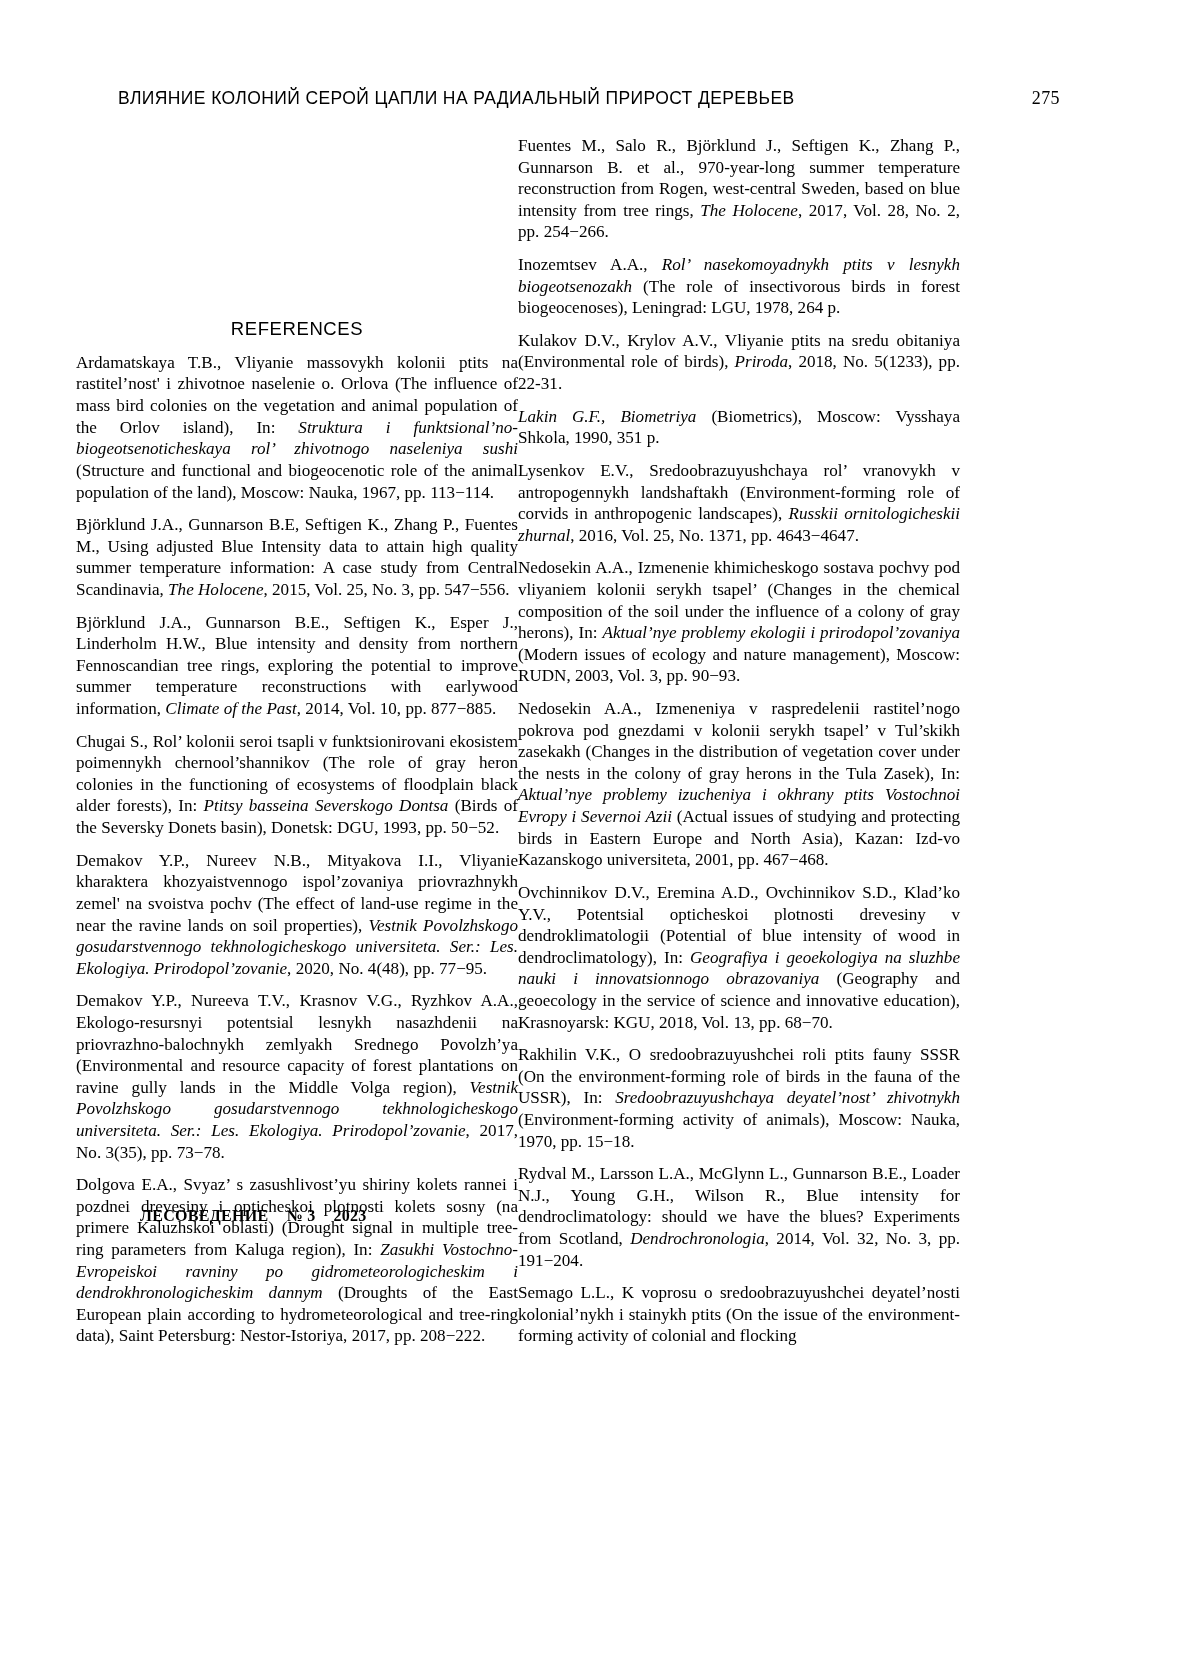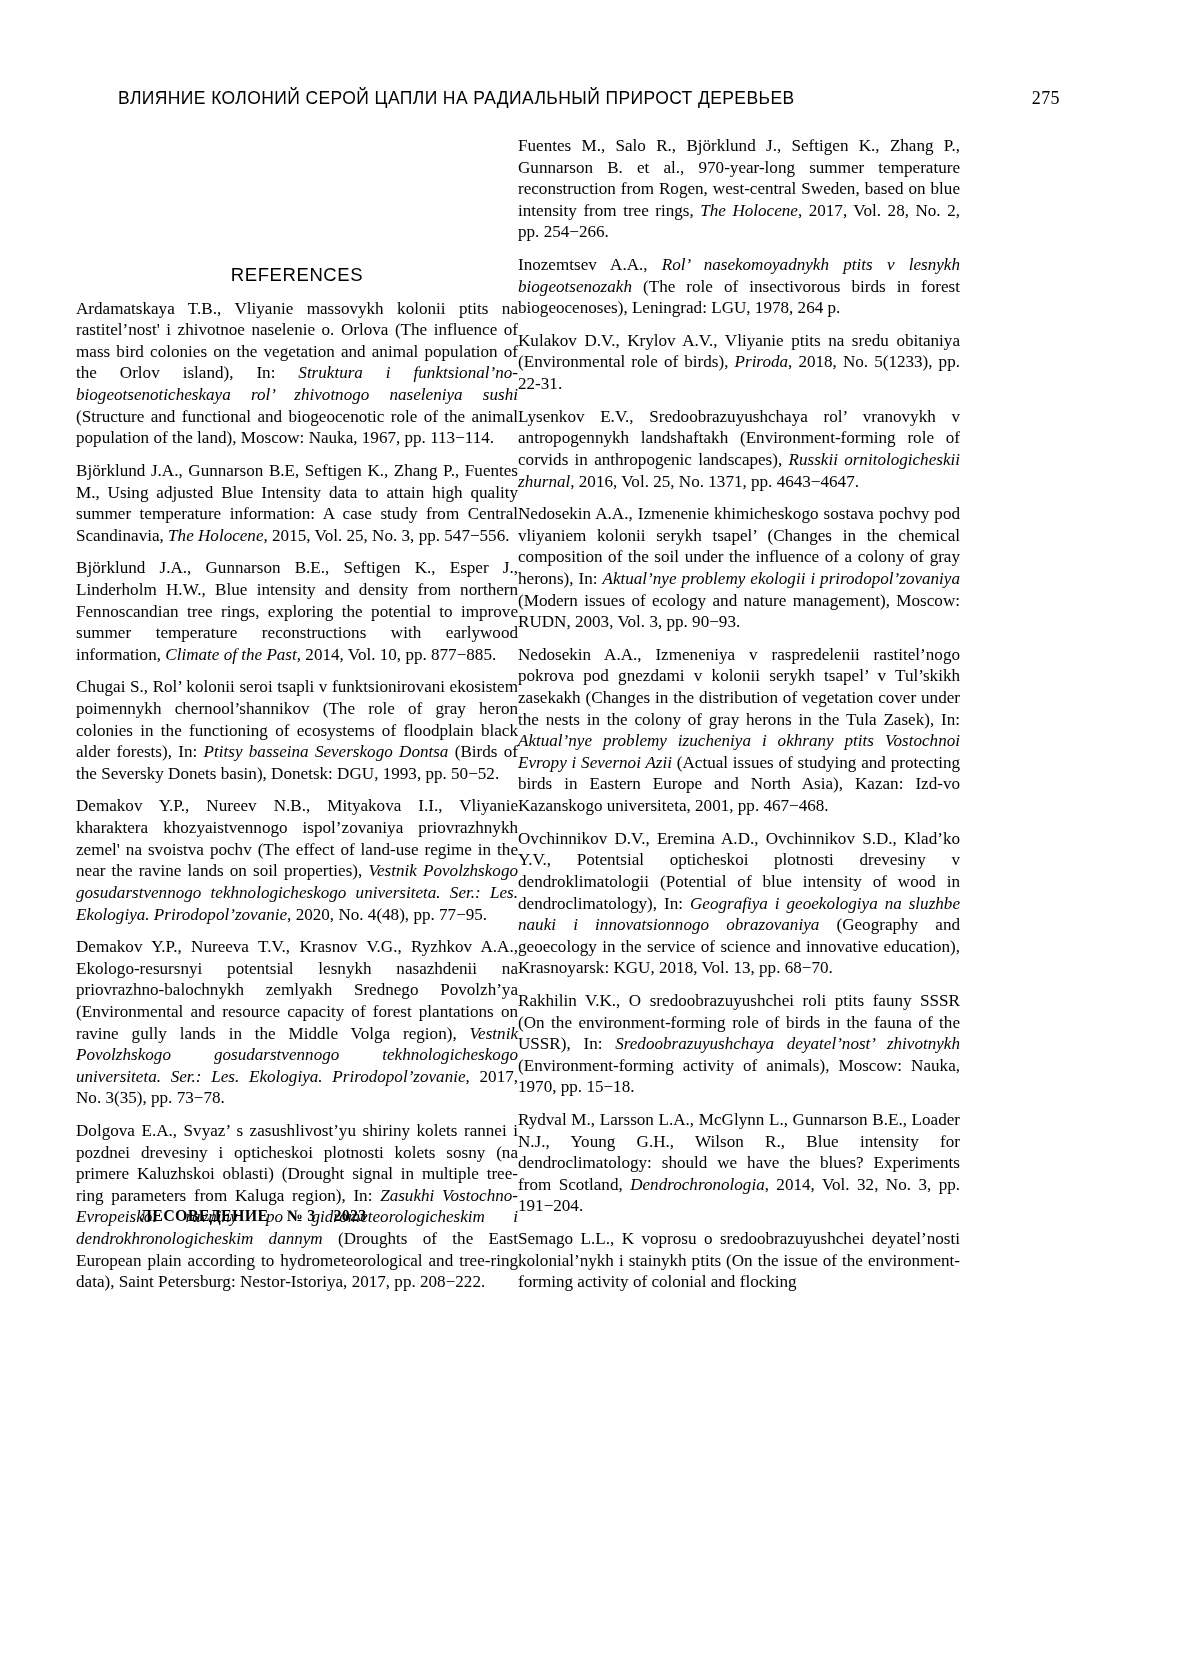--- a/index.html
+++ b/index.html
@@ -98,20 +98,21 @@
           <div class="ref">Demakov Y.P., Nureeva T.V., Krasnov V.G., Ryzhkov A.A., Ekologo-resursnyi potentsial lesnykh nasazhdenii na priovrazhno-balochnykh zemlyakh Srednego Povolzh’ya (Environmental and resource capacity of forest plantations on ravine gully lands in the Middle Volga region), <i>Vestnik Povolzhskogo gosudarstvennogo tekhnologicheskogo universiteta. Ser.: Les. Ekologiya. Prirodopol’zovanie</i>, 2017, No. 3(35), pp. 73−78.</div>
           <div class="ref">Dolgova E.A., Svyaz’ s zasushlivost’yu shiriny kolets rannei i pozdnei drevesiny i opticheskoi plotnosti kolets sosny (na primere Kaluzhskoi oblasti) (Drought signal in multiple tree-ring parameters from Kaluga region), In: <i>Zasukhi Vostochno-Evropeiskoi ravniny po gidrometeorologicheskim i dendrokhronologicheskim dannym</i> (Droughts of the East European plain according to hydrometeorological and tree-ring data), Saint Petersburg: Nestor-Istoriya, 2017, pp. 208−222.</div>
         </div>
     </div>
 
     <div class="col">
       <div id="right-refs">
           <div class="ref">Fuentes M., Salo R., Björklund J., Seftigen K., Zhang P., Gunnarson B. et al., 970-year-long summer temperature reconstruction from Rogen, west-central Sweden, based on blue intensity from tree rings, <i>The Holocene</i>, 2017, Vol. 28, No. 2, pp. 254−266.</div>
           <div class="ref">Inozemtsev A.A., <i>Rol’ nasekomoyadnykh ptits v lesnykh biogeotsenozakh</i> (The role of insectivorous birds in forest biogeocenoses), Leningrad: LGU, 1978, 264 p.</div>
           <div class="ref">Kulakov D.V., Krylov A.V., Vliyanie ptits na sredu obitaniya (Environmental role of birds), <i>Priroda</i>, 2018, No. 5(1233), pp. 22-31.</div>
+          <div class="ref"><i>Lakin G.F., Biometriya</i> (Biometrics), Moscow: Vysshaya Shkola, 1990, 351 p.</div>
           <div class="ref">Lysenkov E.V., Sredoobrazuyushchaya rol’ vranovykh v antropogennykh landshaftakh (Environment-forming role of corvids in anthropogenic landscapes), <i>Russkii ornitologicheskii zhurnal</i>, 2016, Vol. 25, No. 1371, pp. 4643−4647.</div>
           <div class="ref">Nedosekin A.A., Izmenenie khimicheskogo sostava pochvy pod vliyaniem kolonii serykh tsapel’ (Changes in the chemical composition of the soil under the influence of a colony of gray herons), In: <i>Aktual’nye problemy ekologii i prirodopol’zovaniya</i> (Modern issues of ecology and nature management), Moscow: RUDN, 2003, Vol. 3, pp. 90−93.</div>
           <div class="ref">Nedosekin A.A., Izmeneniya v raspredelenii rastitel’nogo pokrova pod gnezdami v kolonii serykh tsapel’ v Tul’skikh zasekakh (Changes in the distribution of vegetation cover under the nests in the colony of gray herons in the Tula Zasek), In: <i>Aktual’nye problemy izucheniya i okhrany ptits Vostochnoi Evropy i Severnoi Azii</i> (Actual issues of studying and protecting birds in Eastern Europe and North Asia), Kazan: Izd-vo Kazanskogo universiteta, 2001, pp. 467−468.</div>
           <div class="ref">Ovchinnikov D.V., Eremina A.D., Ovchinnikov S.D., Klad’ko Y.V., Potentsial opticheskoi plotnosti drevesiny v dendroklimatologii (Potential of blue intensity of wood in dendroclimatology), In: <i>Geografiya i geoekologiya na sluzhbe nauki i innovatsionnogo obrazovaniya</i> (Geography and geoecology in the service of science and innovative education), Krasnoyarsk: KGU, 2018, Vol. 13, pp. 68−70.</div>
           <div class="ref">Rakhilin V.K., O sredoobrazuyushchei roli ptits fauny SSSR (On the environment-forming role of birds in the fauna of the USSR), In: <i>Sredoobrazuyushchaya deyatel’nost’ zhivotnykh</i> (Environment-forming activity of animals), Moscow: Nauka, 1970, pp. 15−18.</div>
           <div class="ref">Rydval M., Larsson L.A., McGlynn L., Gunnarson B.E., Loader N.J., Young G.H., Wilson R., Blue intensity for dendroclimatology: should we have the blues? Experiments from Scotland, <i>Dendrochronologia</i>, 2014, Vol. 32, No. 3, pp. 191−204.</div>
           <div class="ref">Semago L.L., K voprosu o sredoobrazuyushchei deyatel’nosti kolonial’nykh i stainykh ptits (On the issue of the environment-forming activity of colonial and flocking</div>
         </div>
     </div>
 

